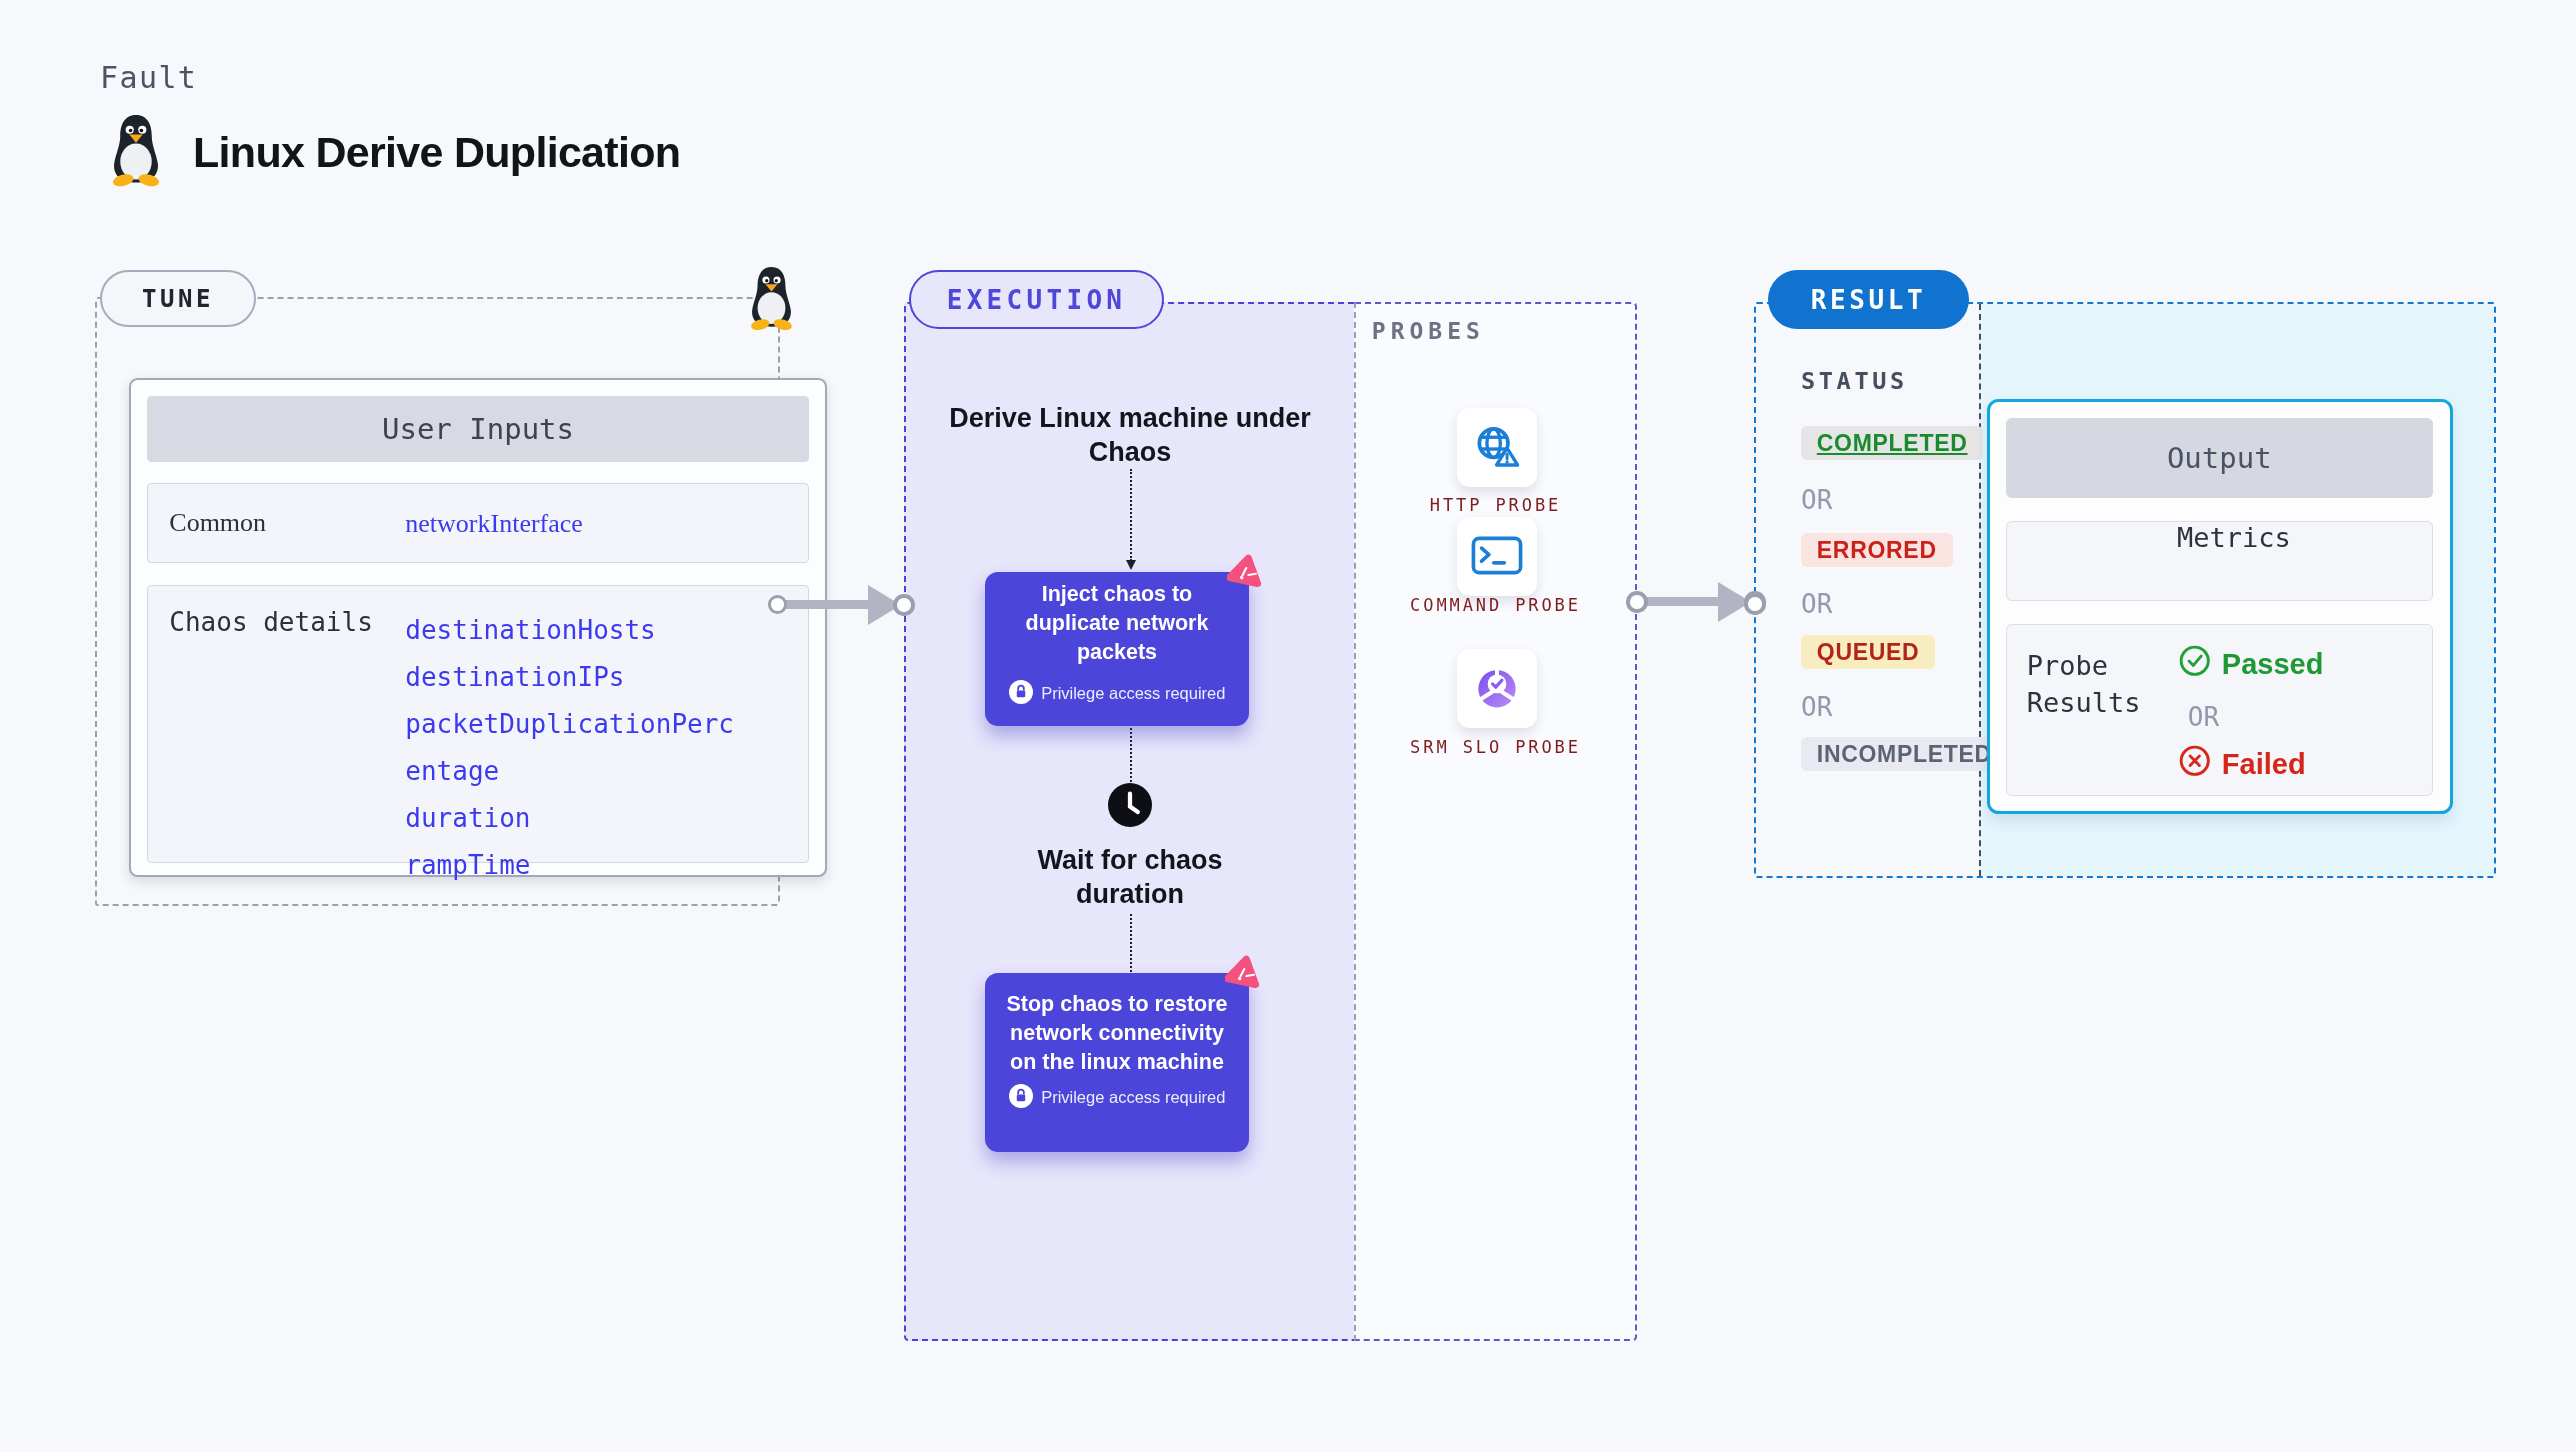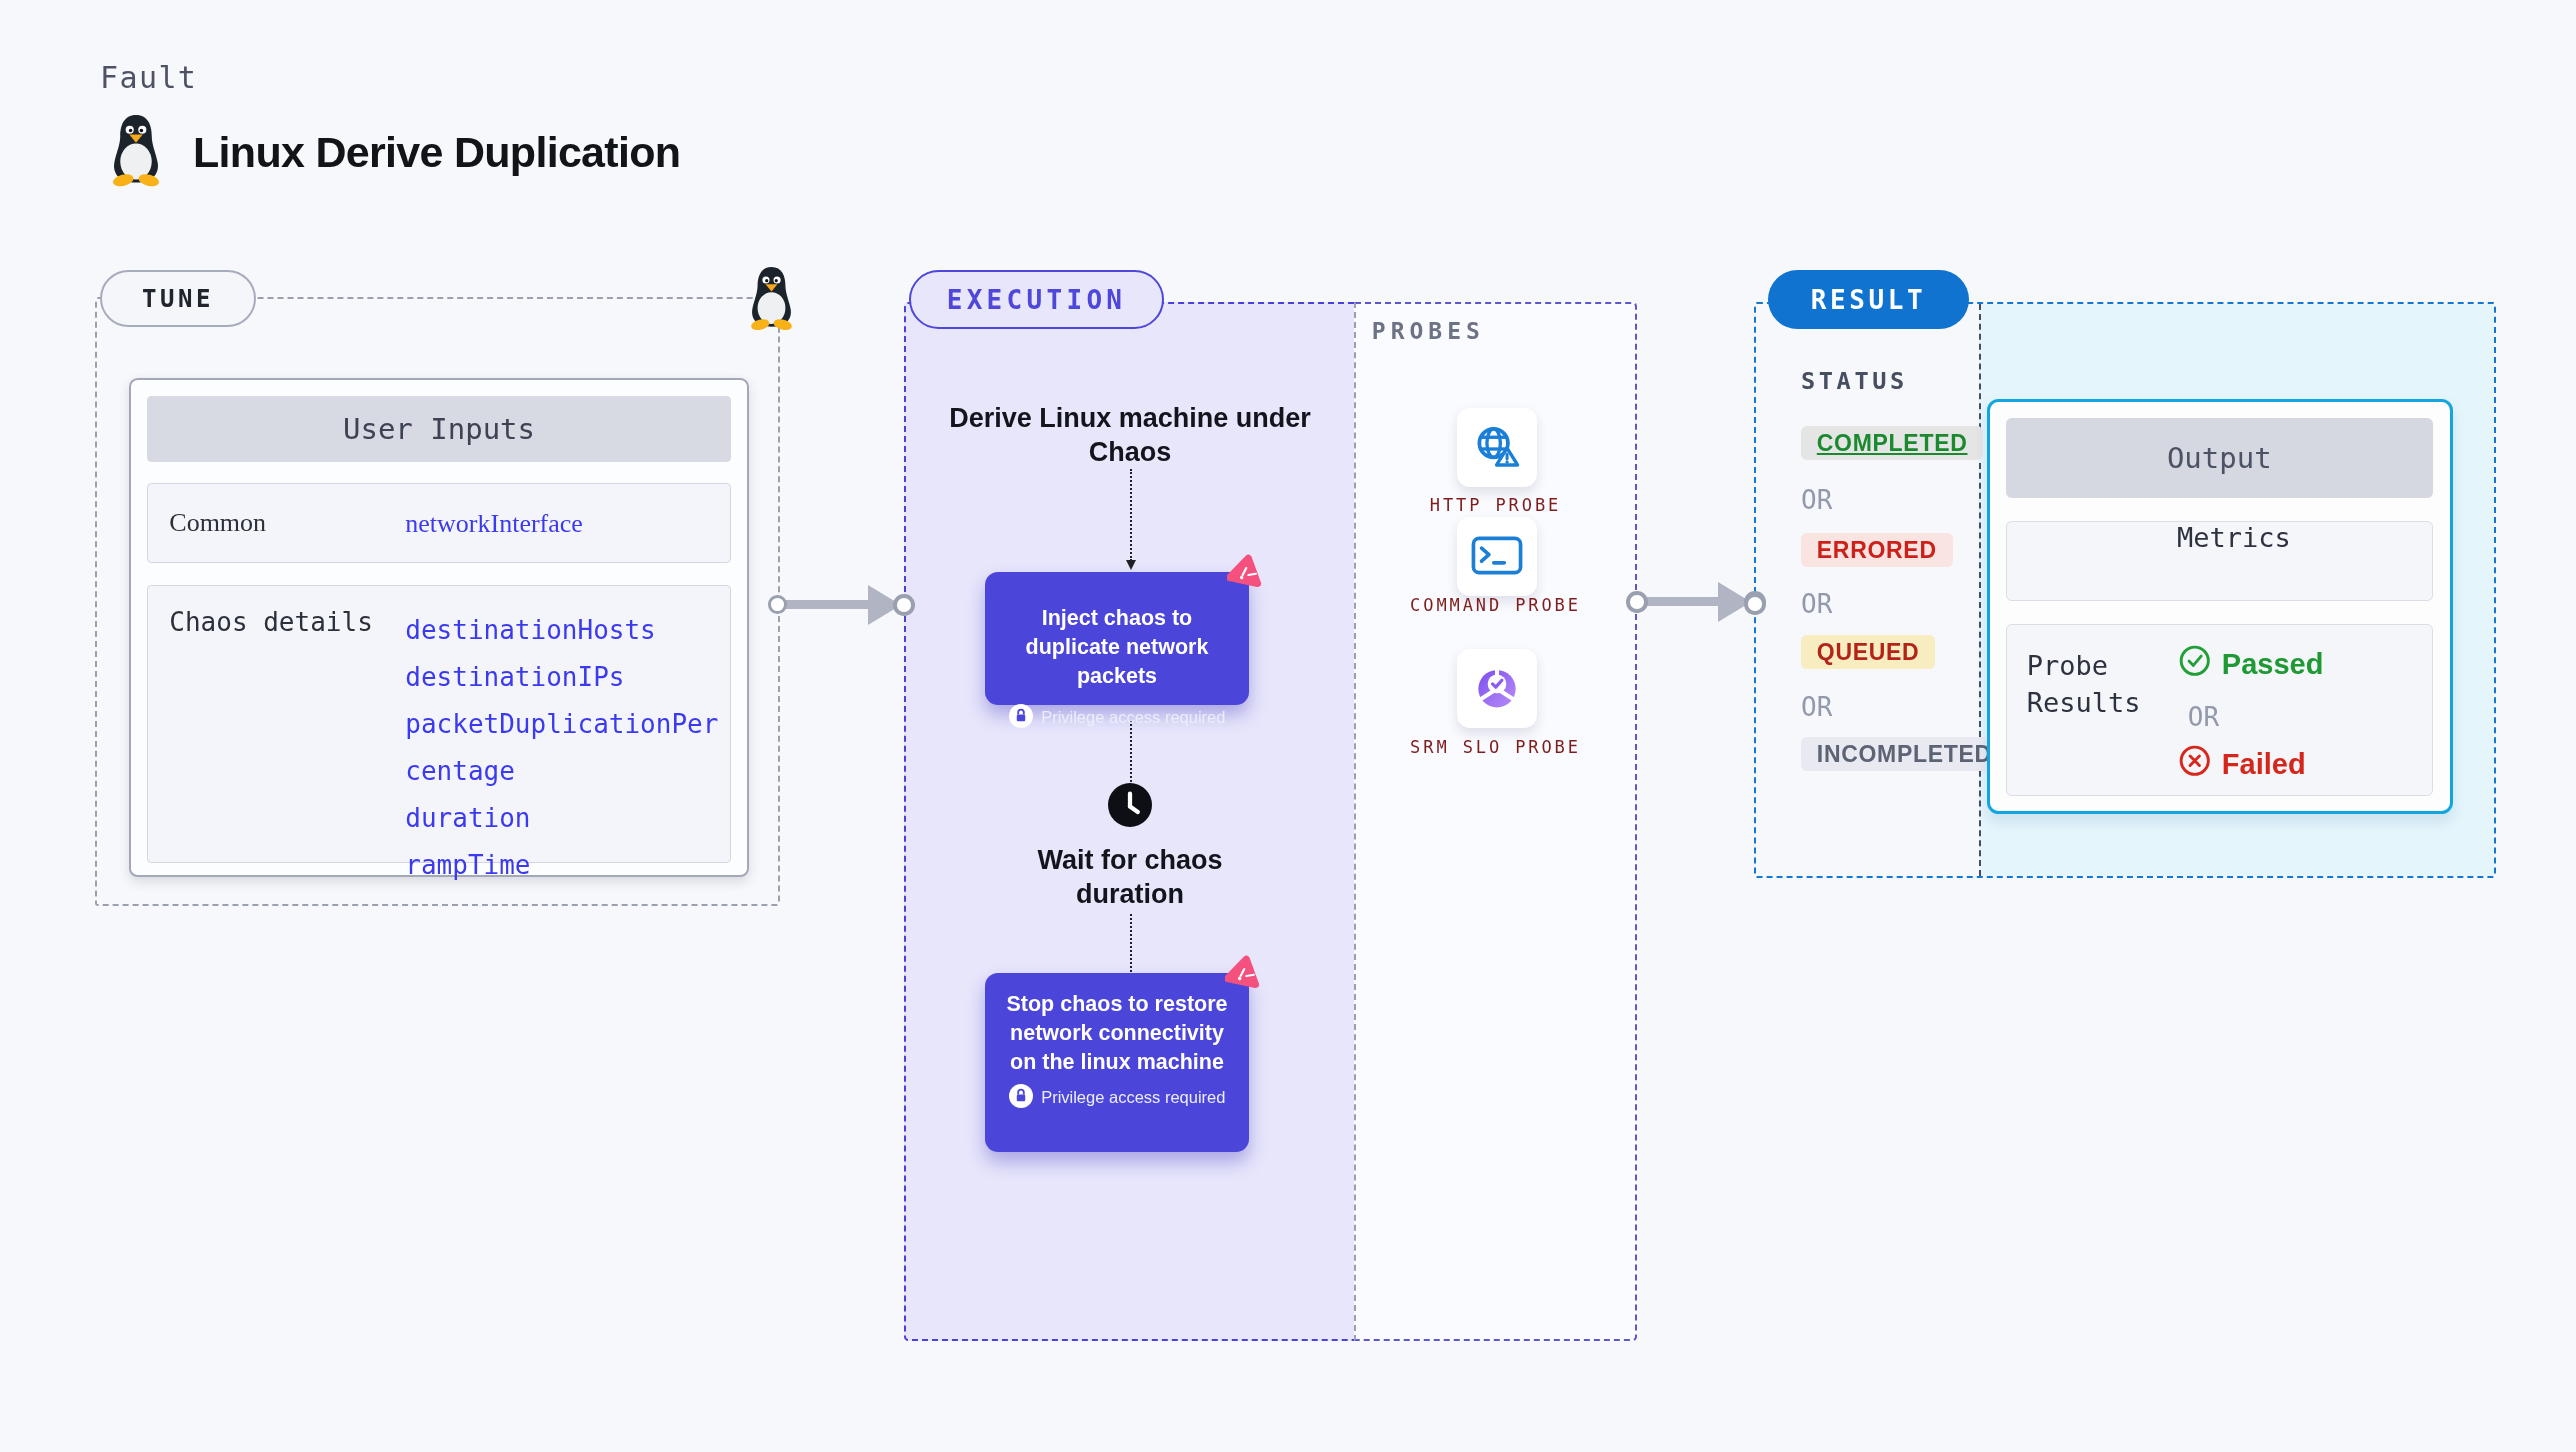--- a/index.html
+++ b/index.html
@@ -20,21 +20,21 @@
     border:2.1px solid #a7acbd; color:#21252e; font-size:24px; letter-spacing:3.6px; }
   .badge-exec { left:909px; top:270px; width:255px; height:59px; background:#e7e6fb;
     border:2.9px solid #4f46da; color:#4f46da; font-size:26px; letter-spacing:4.3px; }
   .badge-result { left:1768px; top:270px; width:201px; height:59px; background:#1173d0;
     border:none; color:#ffffff; font-size:26px; letter-spacing:3.6px; }
 
   
   .tune-box { position:absolute; left:95px; top:297px; width:685px; height:609px;
     border:2.1px dashed #9aa0ad; border-radius:2.9px; }
   .tux-corner { position:absolute; left:745px; top:264px; width:53px; height:67px; z-index:7; }
-  .ui-card { position:absolute; left:129px; top:378px; width:620px; height:499px; background:#fcfdfe;
+  .ui-card { position:absolute; left:129px; top:378px; width:698px; height:499px; background:#fcfdfe;
     border:2.1px solid #a3a8b6; border-radius:8.6px; box-shadow:0 4.3px 11.5px rgba(40,45,80,.14); padding:15.8px; }
   .ui-card-header { height:66px; background:#d8dae3; border-radius:4.3px; display:flex; align-items:center;
     justify-content:center; font-family:"DejaVu Sans Mono",monospace; font-size:29px; color:#3d4352; }
   .ui-row { margin-top:21.5px; background:#f4f5fa; border:1.4px solid #d3d6e0; border-radius:4.3px;
     display:flex; padding:0 0 0 21.5px; font-family:"DejaVu Sans Mono",monospace; font-size:26px; }
   .ui-row-1 { height:80px; align-items:center;font-family:Liberation Serif, serif; }
   .ui-row-2 { height:278px; align-items:flex-start; padding-top:21.5px; }
   .ui-row .lbl { flex:0 0 236px; color:#2b303b; }
   .ui-row .vals { width:330px; color:#3c3aee; line-height:47px; word-break:break-all; }
 
@@ -171,21 +171,21 @@
   <div class="conn-dot small" style="left:768px; top:595px;"></div>
   <div class="conn-dot" style="left:893px; top:594px;"></div>
 
   <div class="exec-wrap">
 
     <div class="exec-panel">
       <div class="flow-title" style="top:97px;">Derive Linux machine under Chaos</div>
 
       <div class="dot-arrow" style="top:165px; height:92px;"></div>
 
-      <div class="chaos-step" style="top:268px; height:133px; padding-top:32px;">
+      <div class="chaos-step" style="top:268px; height:154px; padding-top:8px;">
         <div class="step-title">Inject chaos to duplicate network packets</div>
         <div class="priv-row">
           <span>
             <svg viewBox="0 0 34 34" width="24" height="24">
               <circle cx="17" cy="17" r="17" fill="#ffffff"></circle>
               <path d="M13 15 v-3 a4 4 0 0 1 8 0 v3" fill="none" stroke="#4c45da" stroke-width="2.6"></path>
               <rect x="11" y="15" width="12" height="9.5" rx="2" fill="#4c45da"></rect>
             </svg>
           </span>
           <span class="priv-text">Privilege access required</span>

